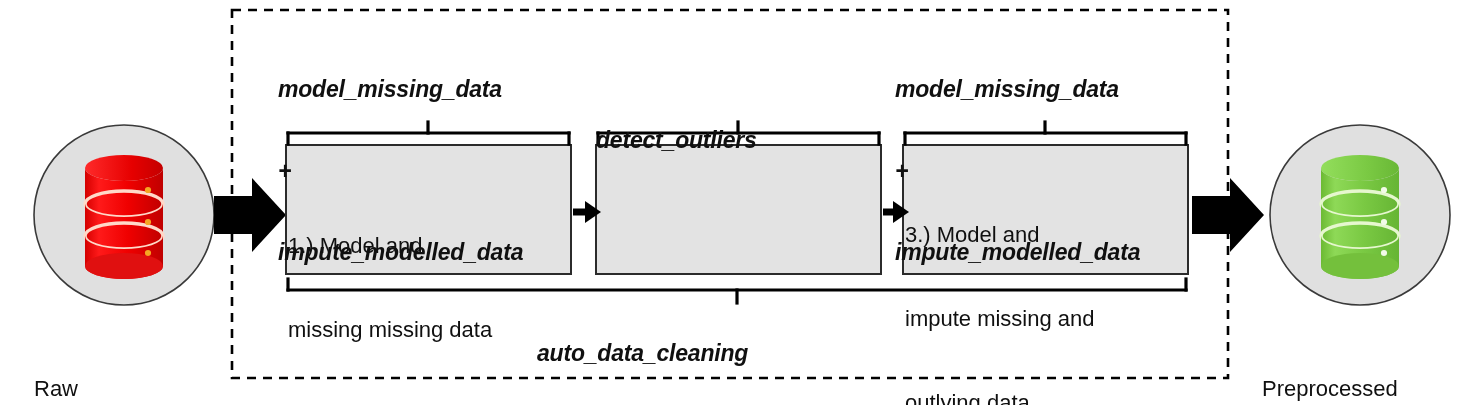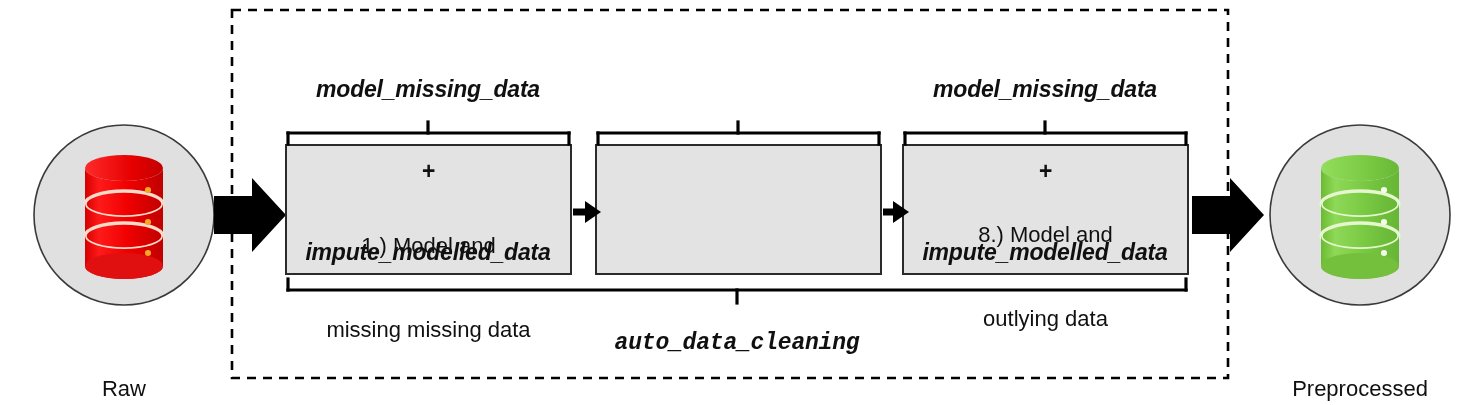--- a/index.html
+++ b/index.html
@@ -19,21 +19,21 @@
   }
   #vec {
     position: absolute;
     left: 0;
     top: 0;
     width: 1483px;
     height: 405px;
   }
   .txt {
     position: absolute;
-    text-align: center;
+    text-align: left;
     color: #101010;
     line-height: 1.18;
     white-space: pre;
   }
   .code-label {
     font-style: italic;
     font-weight: bold;
     font-size: 23px;
     letter-spacing: -0.2px;
   }
@@ -164,33 +164,37 @@
     <div>Preprocessed</div>
     
   </div>
 
   <div class="txt code-label" style="left:278px; top:22px; width:300px;">
     <div>model_missing_data</div>
     <div>+</div>
     <div>impute_modelled_data</div>
   </div>
 
+  <div class="txt code-label" style="left:596px; top:73px; width:285px;">
+    <div>detect_outliers</div>
+  </div>
 
   <div class="txt code-label" style="left:895px; top:22px; width:300px;">
     <div>model_missing_data</div>
     <div>+</div>
     <div>impute_modelled_data</div>
   </div>
 
   <div class="txt box-text" style="left:288px; top:176px; width:281px;">
     <div>1.) Model and</div>
     <div>missing missing data</div>
   </div>
 
 
   <div class="txt box-text" style="left:905px; top:165px; width:281px;">
-    <div>8.) Model and</div>
+    <div>3.) Model and</div>
+    <div>impute missing and</div>
     <div>outlying data</div>
   </div>
 
-  <div class="txt code-label" style="left:537px; top:330px; width:400px;font-family:Liberation Mono, monospace;">auto_data_cleaning</div>
+  <div class="txt code-label" style="left:537px; top:340px; width:400px;">auto_data_cleaning</div>
 
 </div>
 
 </body></html>

